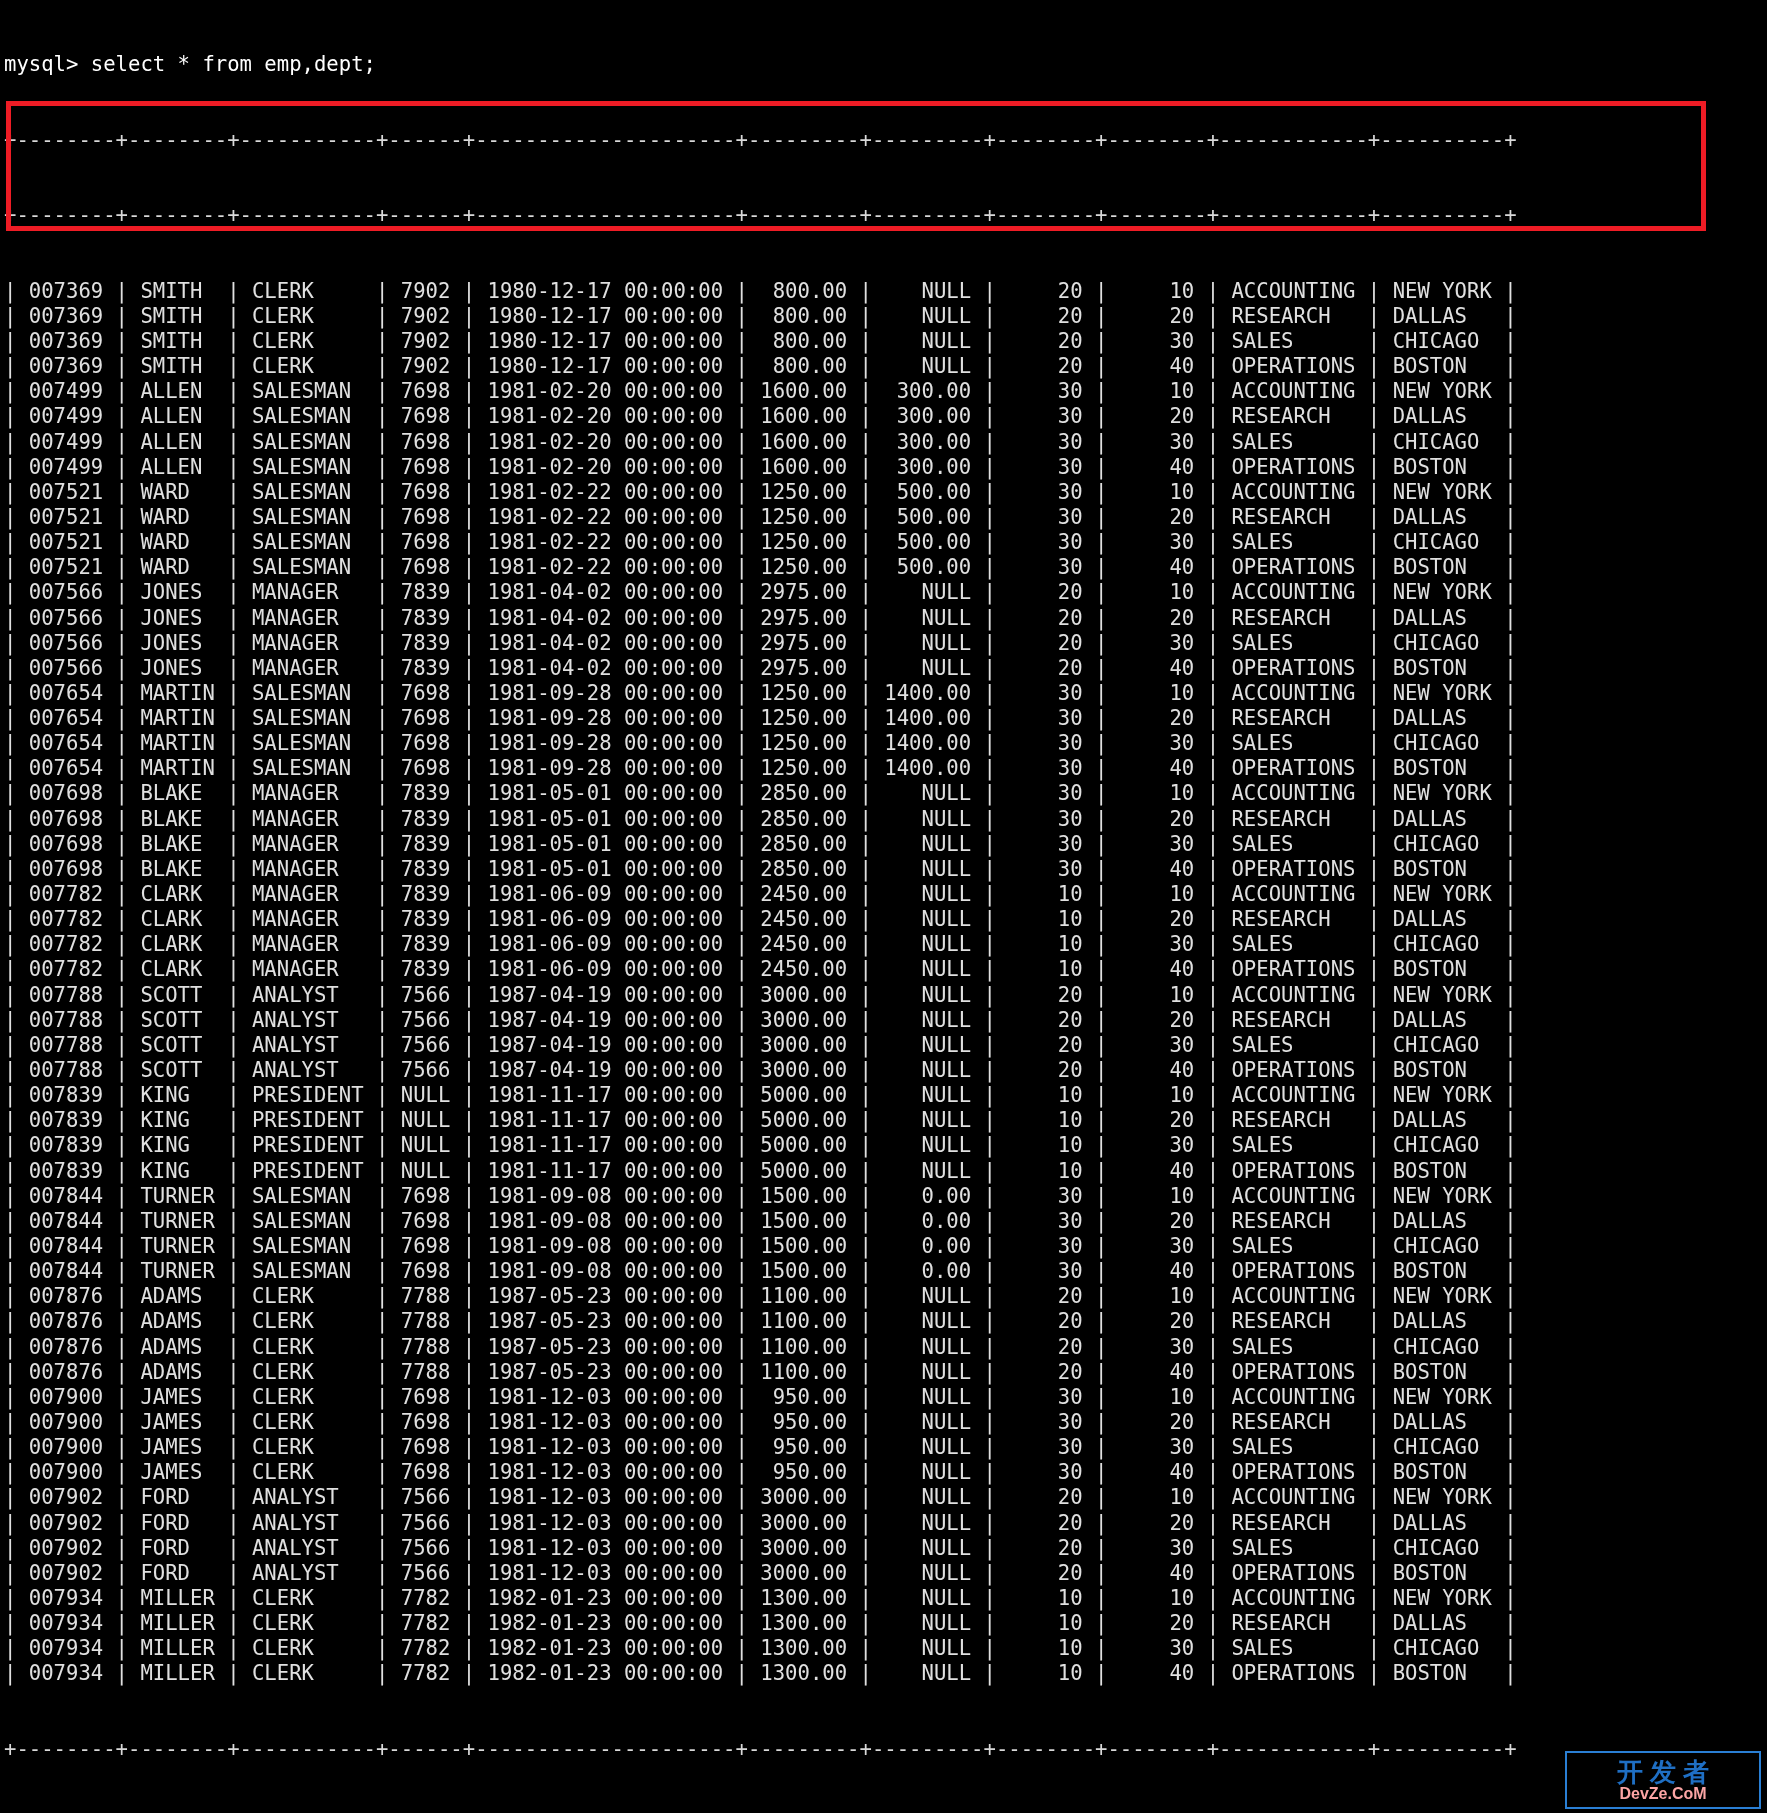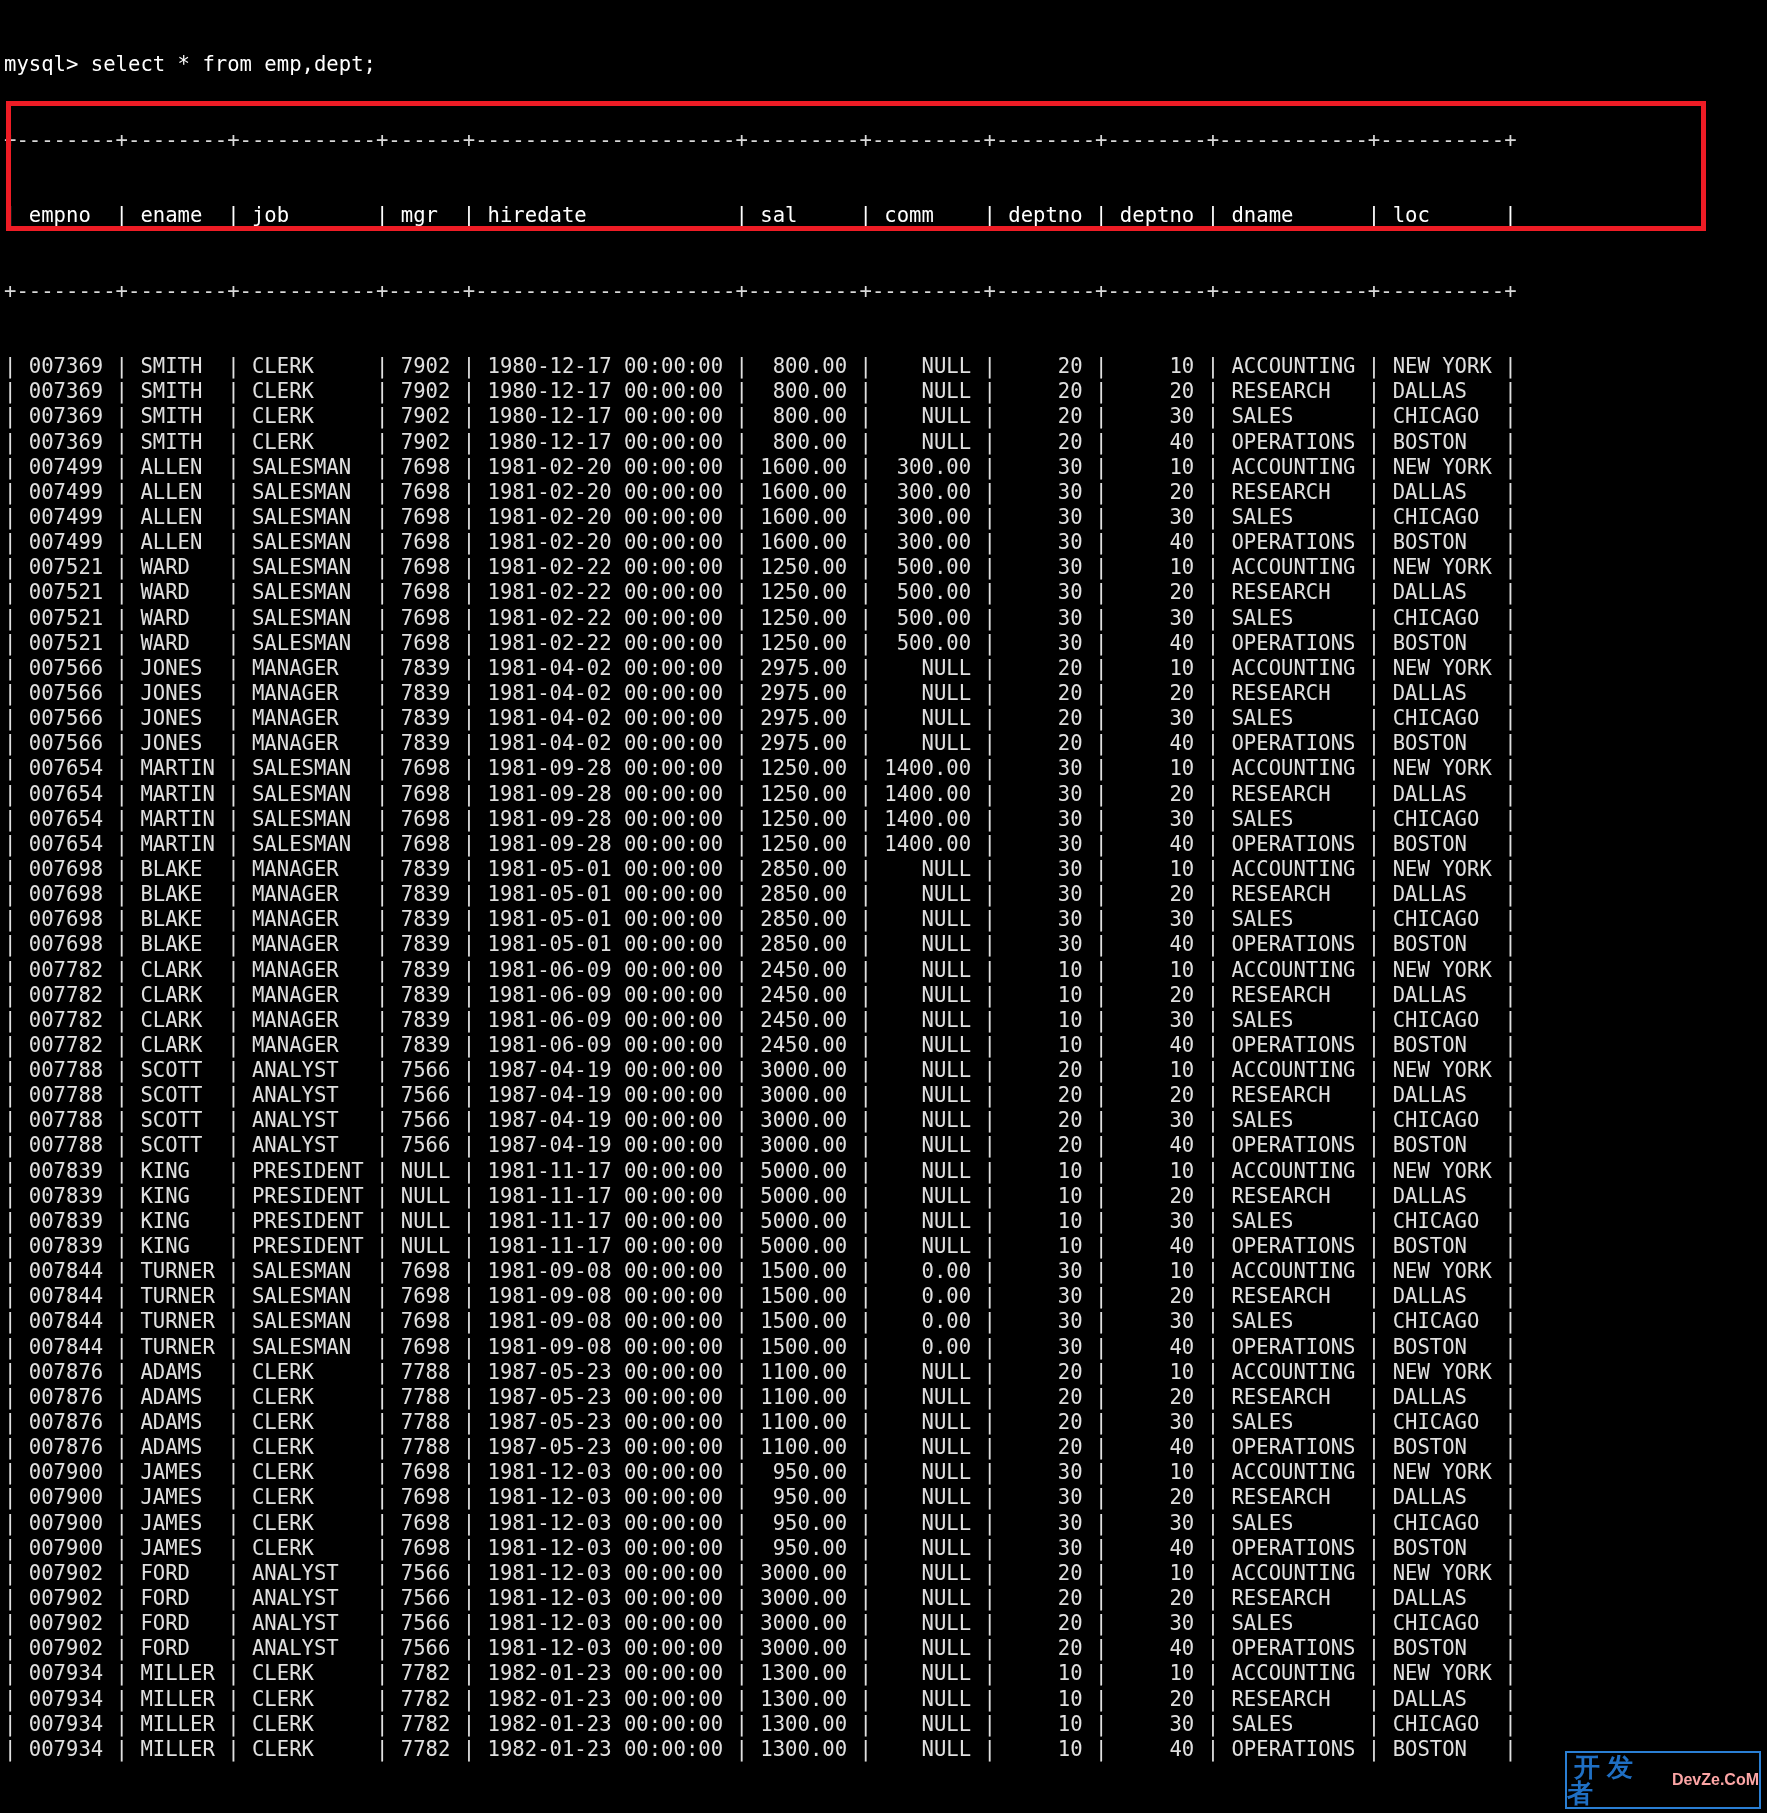--- a/index.html
+++ b/index.html
@@ -59,21 +59,21 @@
   
   #watermark {
     position: absolute;
     right: 6px;
     bottom: 4px;
     width: 196px;
     height: 58px;
     border: 2px solid #2a7fd4;
     box-sizing: border-box;
     display: flex;
-    flex-direction: row;
+    flex-direction: column;
     align-items: center;
     justify-content: center;
     line-height: 1;
     background: rgba(0,0,0,0.0);
   }
   #watermark .wm-cn {
     color: #1f6fc4;
     font-family: "DejaVu Sans", sans-serif;
     font-size: 26px;
     font-weight: bold;
@@ -88,21 +88,20 @@
     font-weight: bold;
     letter-spacing: 0px;
   }
 </style>
 </head>
 <body>
 
 <div id="terminal">
   <span class="tline prompt-line">mysql&gt; select * from emp,dept;</span>
   <span class="tline rule-line">+--------+--------+-----------+------+---------------------+---------+---------+--------+--------+------------+----------+</span>
-  <span class="tline head-line" id="header-row">| empno  | ename  | job       | mgr  | hiredate            | sal     | comm    | deptno | deptno | dname      | loc      |</span>
   <span class="tline rule-line">+--------+--------+-----------+------+---------------------+---------+---------+--------+--------+------------+----------+</span>
   <span id="rows-container"><span class="tline data-line">| 007369 | SMITH  | CLERK     | 7902 | 1980-12-17 00:00:00 |  800.00 |    NULL |     20 |     10 | ACCOUNTING | NEW YORK |</span><span class="tline data-line">| 007369 | SMITH  | CLERK     | 7902 | 1980-12-17 00:00:00 |  800.00 |    NULL |     20 |     20 | RESEARCH   | DALLAS   |</span><span class="tline data-line">| 007369 | SMITH  | CLERK     | 7902 | 1980-12-17 00:00:00 |  800.00 |    NULL |     20 |     30 | SALES      | CHICAGO  |</span><span class="tline data-line">| 007369 | SMITH  | CLERK     | 7902 | 1980-12-17 00:00:00 |  800.00 |    NULL |     20 |     40 | OPERATIONS | BOSTON   |</span><span class="tline data-line">| 007499 | ALLEN  | SALESMAN  | 7698 | 1981-02-20 00:00:00 | 1600.00 |  300.00 |     30 |     10 | ACCOUNTING | NEW YORK |</span><span class="tline data-line">| 007499 | ALLEN  | SALESMAN  | 7698 | 1981-02-20 00:00:00 | 1600.00 |  300.00 |     30 |     20 | RESEARCH   | DALLAS   |</span><span class="tline data-line">| 007499 | ALLEN  | SALESMAN  | 7698 | 1981-02-20 00:00:00 | 1600.00 |  300.00 |     30 |     30 | SALES      | CHICAGO  |</span><span class="tline data-line">| 007499 | ALLEN  | SALESMAN  | 7698 | 1981-02-20 00:00:00 | 1600.00 |  300.00 |     30 |     40 | OPERATIONS | BOSTON   |</span><span class="tline data-line">| 007521 | WARD   | SALESMAN  | 7698 | 1981-02-22 00:00:00 | 1250.00 |  500.00 |     30 |     10 | ACCOUNTING | NEW YORK |</span><span class="tline data-line">| 007521 | WARD   | SALESMAN  | 7698 | 1981-02-22 00:00:00 | 1250.00 |  500.00 |     30 |     20 | RESEARCH   | DALLAS   |</span><span class="tline data-line">| 007521 | WARD   | SALESMAN  | 7698 | 1981-02-22 00:00:00 | 1250.00 |  500.00 |     30 |     30 | SALES      | CHICAGO  |</span><span class="tline data-line">| 007521 | WARD   | SALESMAN  | 7698 | 1981-02-22 00:00:00 | 1250.00 |  500.00 |     30 |     40 | OPERATIONS | BOSTON   |</span><span class="tline data-line">| 007566 | JONES  | MANAGER   | 7839 | 1981-04-02 00:00:00 | 2975.00 |    NULL |     20 |     10 | ACCOUNTING | NEW YORK |</span><span class="tline data-line">| 007566 | JONES  | MANAGER   | 7839 | 1981-04-02 00:00:00 | 2975.00 |    NULL |     20 |     20 | RESEARCH   | DALLAS   |</span><span class="tline data-line">| 007566 | JONES  | MANAGER   | 7839 | 1981-04-02 00:00:00 | 2975.00 |    NULL |     20 |     30 | SALES      | CHICAGO  |</span><span class="tline data-line">| 007566 | JONES  | MANAGER   | 7839 | 1981-04-02 00:00:00 | 2975.00 |    NULL |     20 |     40 | OPERATIONS | BOSTON   |</span><span class="tline data-line">| 007654 | MARTIN | SALESMAN  | 7698 | 1981-09-28 00:00:00 | 1250.00 | 1400.00 |     30 |     10 | ACCOUNTING | NEW YORK |</span><span class="tline data-line">| 007654 | MARTIN | SALESMAN  | 7698 | 1981-09-28 00:00:00 | 1250.00 | 1400.00 |     30 |     20 | RESEARCH   | DALLAS   |</span><span class="tline data-line">| 007654 | MARTIN | SALESMAN  | 7698 | 1981-09-28 00:00:00 | 1250.00 | 1400.00 |     30 |     30 | SALES      | CHICAGO  |</span><span class="tline data-line">| 007654 | MARTIN | SALESMAN  | 7698 | 1981-09-28 00:00:00 | 1250.00 | 1400.00 |     30 |     40 | OPERATIONS | BOSTON   |</span><span class="tline data-line">| 007698 | BLAKE  | MANAGER   | 7839 | 1981-05-01 00:00:00 | 2850.00 |    NULL |     30 |     10 | ACCOUNTING | NEW YORK |</span><span class="tline data-line">| 007698 | BLAKE  | MANAGER   | 7839 | 1981-05-01 00:00:00 | 2850.00 |    NULL |     30 |     20 | RESEARCH   | DALLAS   |</span><span class="tline data-line">| 007698 | BLAKE  | MANAGER   | 7839 | 1981-05-01 00:00:00 | 2850.00 |    NULL |     30 |     30 | SALES      | CHICAGO  |</span><span class="tline data-line">| 007698 | BLAKE  | MANAGER   | 7839 | 1981-05-01 00:00:00 | 2850.00 |    NULL |     30 |     40 | OPERATIONS | BOSTON   |</span><span class="tline data-line">| 007782 | CLARK  | MANAGER   | 7839 | 1981-06-09 00:00:00 | 2450.00 |    NULL |     10 |     10 | ACCOUNTING | NEW YORK |</span><span class="tline data-line">| 007782 | CLARK  | MANAGER   | 7839 | 1981-06-09 00:00:00 | 2450.00 |    NULL |     10 |     20 | RESEARCH   | DALLAS   |</span><span class="tline data-line">| 007782 | CLARK  | MANAGER   | 7839 | 1981-06-09 00:00:00 | 2450.00 |    NULL |     10 |     30 | SALES      | CHICAGO  |</span><span class="tline data-line">| 007782 | CLARK  | MANAGER   | 7839 | 1981-06-09 00:00:00 | 2450.00 |    NULL |     10 |     40 | OPERATIONS | BOSTON   |</span><span class="tline data-line">| 007788 | SCOTT  | ANALYST   | 7566 | 1987-04-19 00:00:00 | 3000.00 |    NULL |     20 |     10 | ACCOUNTING | NEW YORK |</span><span class="tline data-line">| 007788 | SCOTT  | ANALYST   | 7566 | 1987-04-19 00:00:00 | 3000.00 |    NULL |     20 |     20 | RESEARCH   | DALLAS   |</span><span class="tline data-line">| 007788 | SCOTT  | ANALYST   | 7566 | 1987-04-19 00:00:00 | 3000.00 |    NULL |     20 |     30 | SALES      | CHICAGO  |</span><span class="tline data-line">| 007788 | SCOTT  | ANALYST   | 7566 | 1987-04-19 00:00:00 | 3000.00 |    NULL |     20 |     40 | OPERATIONS | BOSTON   |</span><span class="tline data-line">| 007839 | KING   | PRESIDENT | NULL | 1981-11-17 00:00:00 | 5000.00 |    NULL |     10 |     10 | ACCOUNTING | NEW YORK |</span><span class="tline data-line">| 007839 | KING   | PRESIDENT | NULL | 1981-11-17 00:00:00 | 5000.00 |    NULL |     10 |     20 | RESEARCH   | DALLAS   |</span><span class="tline data-line">| 007839 | KING   | PRESIDENT | NULL | 1981-11-17 00:00:00 | 5000.00 |    NULL |     10 |     30 | SALES      | CHICAGO  |</span><span class="tline data-line">| 007839 | KING   | PRESIDENT | NULL | 1981-11-17 00:00:00 | 5000.00 |    NULL |     10 |     40 | OPERATIONS | BOSTON   |</span><span class="tline data-line">| 007844 | TURNER | SALESMAN  | 7698 | 1981-09-08 00:00:00 | 1500.00 |    0.00 |     30 |     10 | ACCOUNTING | NEW YORK |</span><span class="tline data-line">| 007844 | TURNER | SALESMAN  | 7698 | 1981-09-08 00:00:00 | 1500.00 |    0.00 |     30 |     20 | RESEARCH   | DALLAS   |</span><span class="tline data-line">| 007844 | TURNER | SALESMAN  | 7698 | 1981-09-08 00:00:00 | 1500.00 |    0.00 |     30 |     30 | SALES      | CHICAGO  |</span><span class="tline data-line">| 007844 | TURNER | SALESMAN  | 7698 | 1981-09-08 00:00:00 | 1500.00 |    0.00 |     30 |     40 | OPERATIONS | BOSTON   |</span><span class="tline data-line">| 007876 | ADAMS  | CLERK     | 7788 | 1987-05-23 00:00:00 | 1100.00 |    NULL |     20 |     10 | ACCOUNTING | NEW YORK |</span><span class="tline data-line">| 007876 | ADAMS  | CLERK     | 7788 | 1987-05-23 00:00:00 | 1100.00 |    NULL |     20 |     20 | RESEARCH   | DALLAS   |</span><span class="tline data-line">| 007876 | ADAMS  | CLERK     | 7788 | 1987-05-23 00:00:00 | 1100.00 |    NULL |     20 |     30 | SALES      | CHICAGO  |</span><span class="tline data-line">| 007876 | ADAMS  | CLERK     | 7788 | 1987-05-23 00:00:00 | 1100.00 |    NULL |     20 |     40 | OPERATIONS | BOSTON   |</span><span class="tline data-line">| 007900 | JAMES  | CLERK     | 7698 | 1981-12-03 00:00:00 |  950.00 |    NULL |     30 |     10 | ACCOUNTING | NEW YORK |</span><span class="tline data-line">| 007900 | JAMES  | CLERK     | 7698 | 1981-12-03 00:00:00 |  950.00 |    NULL |     30 |     20 | RESEARCH   | DALLAS   |</span><span class="tline data-line">| 007900 | JAMES  | CLERK     | 7698 | 1981-12-03 00:00:00 |  950.00 |    NULL |     30 |     30 | SALES      | CHICAGO  |</span><span class="tline data-line">| 007900 | JAMES  | CLERK     | 7698 | 1981-12-03 00:00:00 |  950.00 |    NULL |     30 |     40 | OPERATIONS | BOSTON   |</span><span class="tline data-line">| 007902 | FORD   | ANALYST   | 7566 | 1981-12-03 00:00:00 | 3000.00 |    NULL |     20 |     10 | ACCOUNTING | NEW YORK |</span><span class="tline data-line">| 007902 | FORD   | ANALYST   | 7566 | 1981-12-03 00:00:00 | 3000.00 |    NULL |     20 |     20 | RESEARCH   | DALLAS   |</span><span class="tline data-line">| 007902 | FORD   | ANALYST   | 7566 | 1981-12-03 00:00:00 | 3000.00 |    NULL |     20 |     30 | SALES      | CHICAGO  |</span><span class="tline data-line">| 007902 | FORD   | ANALYST   | 7566 | 1981-12-03 00:00:00 | 3000.00 |    NULL |     20 |     40 | OPERATIONS | BOSTON   |</span><span class="tline data-line">| 007934 | MILLER | CLERK     | 7782 | 1982-01-23 00:00:00 | 1300.00 |    NULL |     10 |     10 | ACCOUNTING | NEW YORK |</span><span class="tline data-line">| 007934 | MILLER | CLERK     | 7782 | 1982-01-23 00:00:00 | 1300.00 |    NULL |     10 |     20 | RESEARCH   | DALLAS   |</span><span class="tline data-line">| 007934 | MILLER | CLERK     | 7782 | 1982-01-23 00:00:00 | 1300.00 |    NULL |     10 |     30 | SALES      | CHICAGO  |</span><span class="tline data-line">| 007934 | MILLER | CLERK     | 7782 | 1982-01-23 00:00:00 | 1300.00 |    NULL |     10 |     40 | OPERATIONS | BOSTON   |</span></span>
   <span class="tline rule-line">+--------+--------+-----------+------+---------------------+---------+---------+--------+--------+------------+----------+</span>
   
 </div>
 
 <div id="highlight-box"></div>
 
 <div id="watermark">
   <div class="wm-cn">开发者</div>

